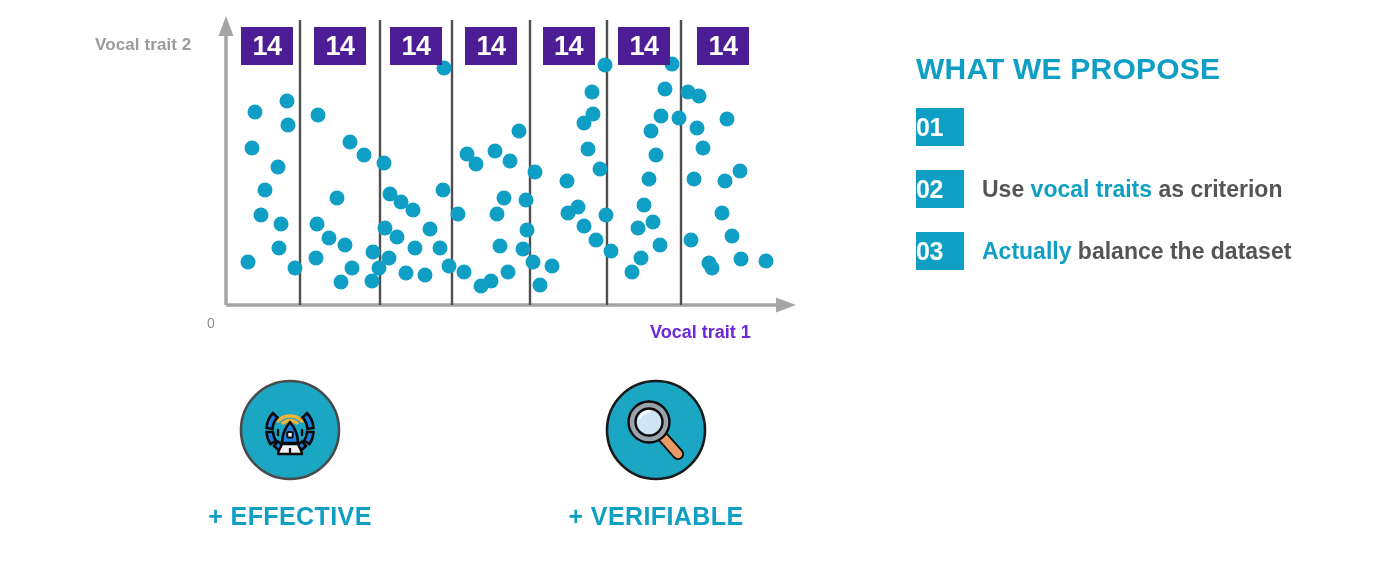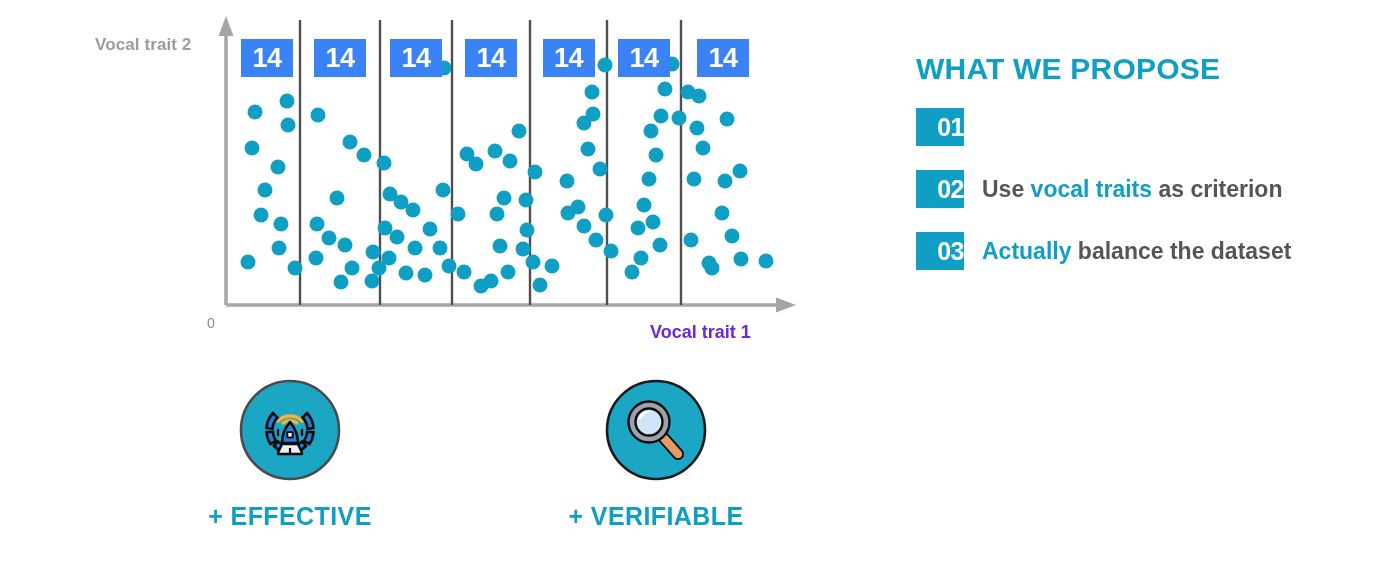--- a/index.html
+++ b/index.html
@@ -59,29 +59,29 @@
   .axis-origin {
     position: absolute;
     left: 167px;
     top: 315px;
     font-size: 14px;
     color: #8c8c8c;
   }
 
   .bin-badge {
     position: absolute;
-    background: #3b82f6;
+    background: #4c1d95;
     color: #ffffff;
     font-size: 27px;
     font-weight: bold;
     line-height: 38px;
     height: 38px;
     width: 52px;
     text-align: center;
-    top: 39px;
+    top: 27px;
     letter-spacing: -0.5px;
   }
 
   
   #propose-panel {
     position: absolute;
     left: 876px;
     top: 52px;
     width: 500px;
   }
@@ -98,21 +98,21 @@
     margin-bottom: 24px;
   }
   .propose-num {
     background: #0f9ec4;
     color: #ffffff;
     font-size: 25px;
     font-weight: bold;
     width: 48px;
     height: 38px;
     line-height: 38px;
-    text-align: right;
+    text-align: left;
     flex: 0 0 auto;
     letter-spacing: -0.5px;
   }
   .propose-text {
     margin-left: 18px;
     font-size: 23px;
     font-weight: bold;
     color: #555556;
     white-space: nowrap;
   }

